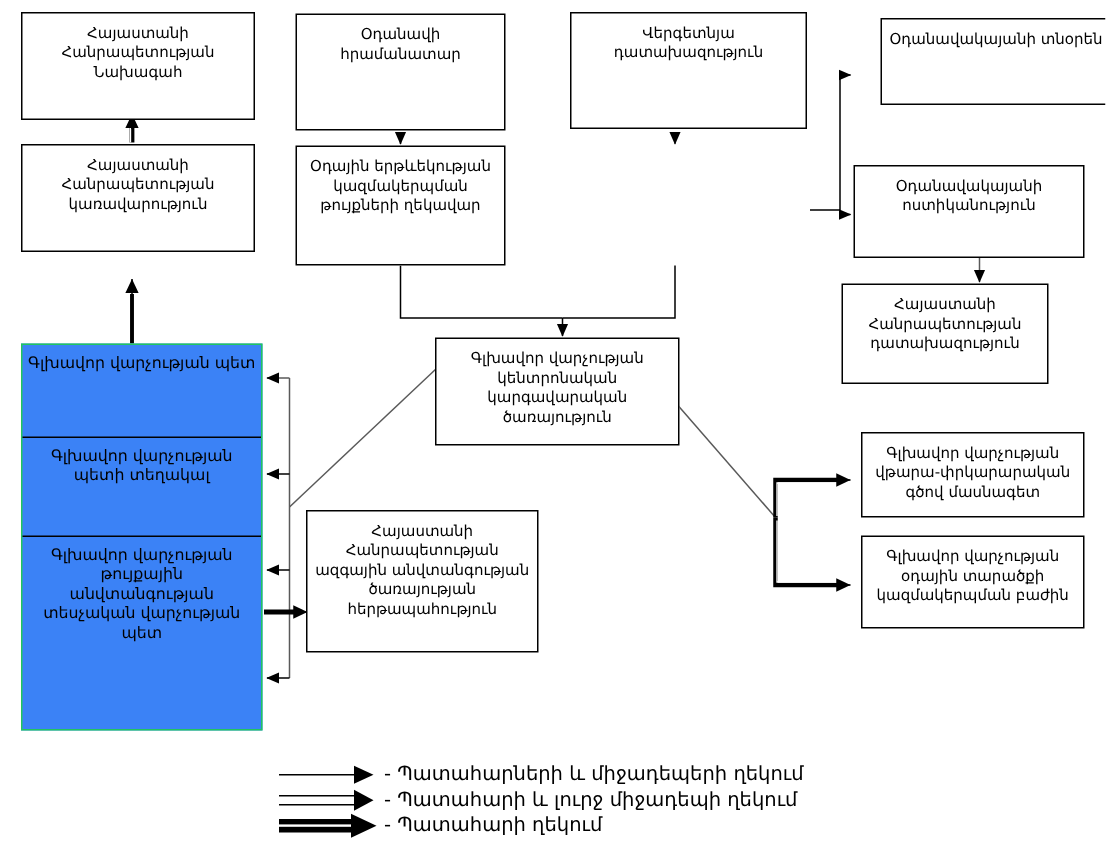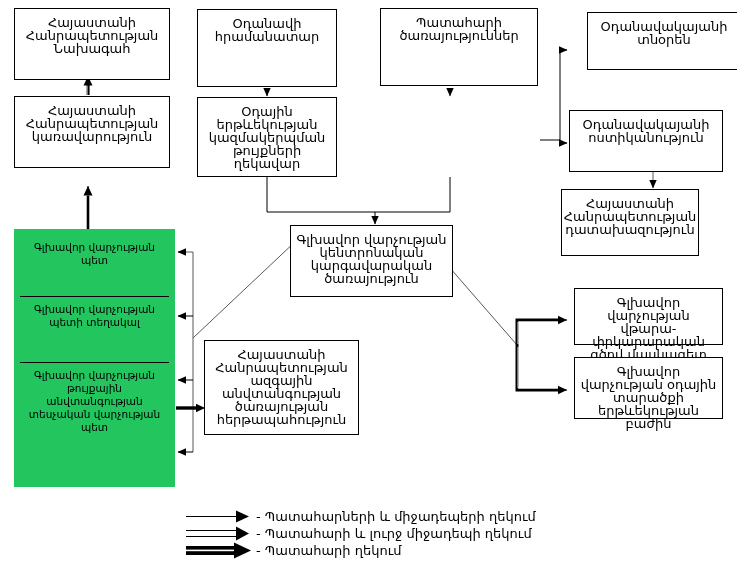--- a/index.html
+++ b/index.html
@@ -17,34 +17,34 @@
   }
   .box {
     position: absolute;
     box-sizing: border-box;
     border: 1px solid #000000;
     background: #ffffff;
     display: flex;
     align-items: center;
     justify-content: center;
     text-align: center;
-    font-size: 13px;
+    font-size: 10px;
     line-height: 13px;
     color: #000000;
     padding: 2px 4px;
   }
   .box.top {
     align-items: flex-start;
     padding-top: 7px;
   }
   .stack {
     position: absolute;
     box-sizing: border-box;
-    border: 6px solid #22c55e;
-    background: #22c55e;
+    border: 1px solid #22c55e;
+    background: #3b82f6;
   }
   .stack-cell {
     box-sizing: border-box;
     border-bottom: 1px solid #000000;
     text-align: center;
     font-size: 10.5px;
     line-height: 13px;
     color: #000000;
     padding-top: 6px;
     padding-left: 3px;
@@ -176,36 +176,36 @@
   </svg>
 
   <div class="box top" style="left:14px; top:8px; width:156px; height:72px;">Հայաստանի Հանրապետության Նախագահ</div>
 
   <div class="box top" style="left:14px; top:96px; width:156px; height:72px;">Հայաստանի Հանրապետության կառավարություն</div>
 
   <div class="box top" style="left:197px; top:9px; width:140px; height:78px;">Օդանավի հրամանատար</div>
 
   <div class="box top" style="left:197px; top:97px; width:140px; height:80px;">Օդային երթևեկության կազմակերպման թույքների ղեկավար</div>
 
-  <div class="box top" style="left:380px; top:8px; width:158px; height:78px;">Պատահարի ծառայություններ</div>
+  <div class="box top" style="left:380px; top:8px; width:158px; height:78px;">Վերգետնյա դատախազություն</div>
 
 
   <div class="box top" style="left:587px; top:12px; width:154px; height:58px;">Օդանավակայանի տնօրեն</div>
 
   <div class="box top" style="left:569px; top:110px; width:154px; height:62px;">Օդանավակայանի ոստիկանություն</div>
 
   <div class="box top" style="left:561px; top:189px; width:138px; height:67px;">Հայաստանի Հանրապետության դատախազություն</div>
 
   <div class="box top" style="left:290px; top:225px; width:163px; height:72px;">Գլխավոր վարչության կենտրոնական կարգավարական ծառայություն</div>
 
   <div class="box top" style="left:204px; top:340px; width:155px; height:95px;">Հայաստանի Հանրապետության ազգային անվտանգության ծառայության հերթապահություն</div>
 
   <div class="box top" style="left:574px; top:288px; width:149px; height:57px;">Գլխավոր վարչության վթարա-փրկարարական գծով մասնագետ</div>
 
-  <div class="box top" style="left:574px; top:357px; width:149px; height:62px;">Գլխավոր վարչության օդային տարածքի երթևեկության բաժին</div>
+  <div class="box top" style="left:574px; top:357px; width:149px; height:62px;">Գլխավոր վարչության օդային տարածքի կազմակերպման բաժին</div>
 
   <div class="stack" style="left:14px; top:229px; width:161px; height:258px;">
     <div class="stack-cell" style="height:62px;">Գլխավոր վարչության պետ</div>
     <div class="stack-cell" style="height:66px;">Գլխավոր վարչության պետի տեղակալ</div>
     <div class="stack-cell last" style="height:73px;">Գլխավոր վարչության թույքային անվտանգության տեսչական վարչության պետ</div>
   </div>
 
   <div class="legend">
 
     <div class="legend-row">

